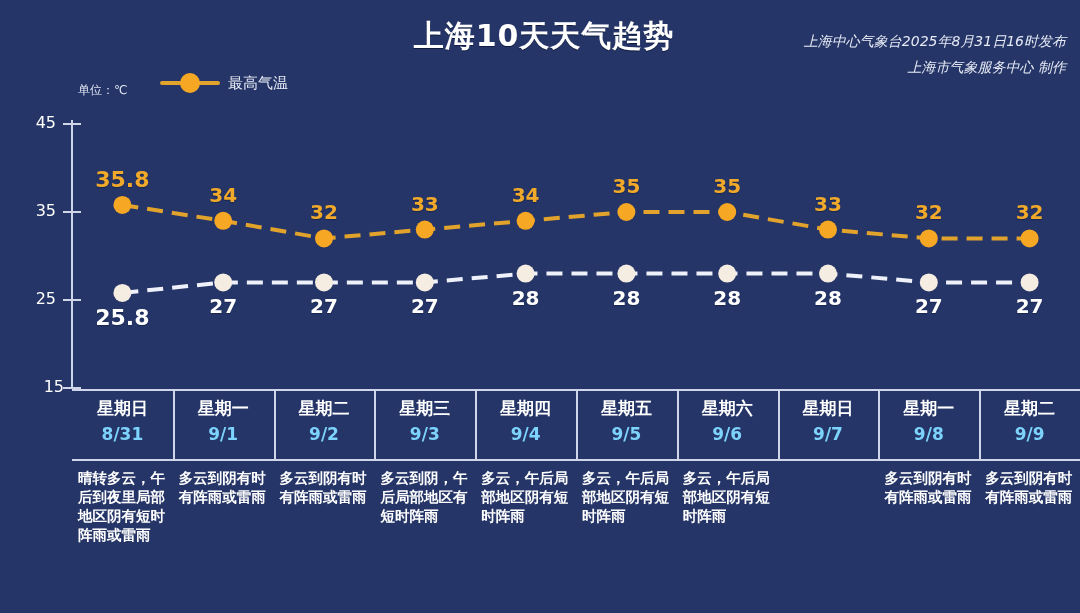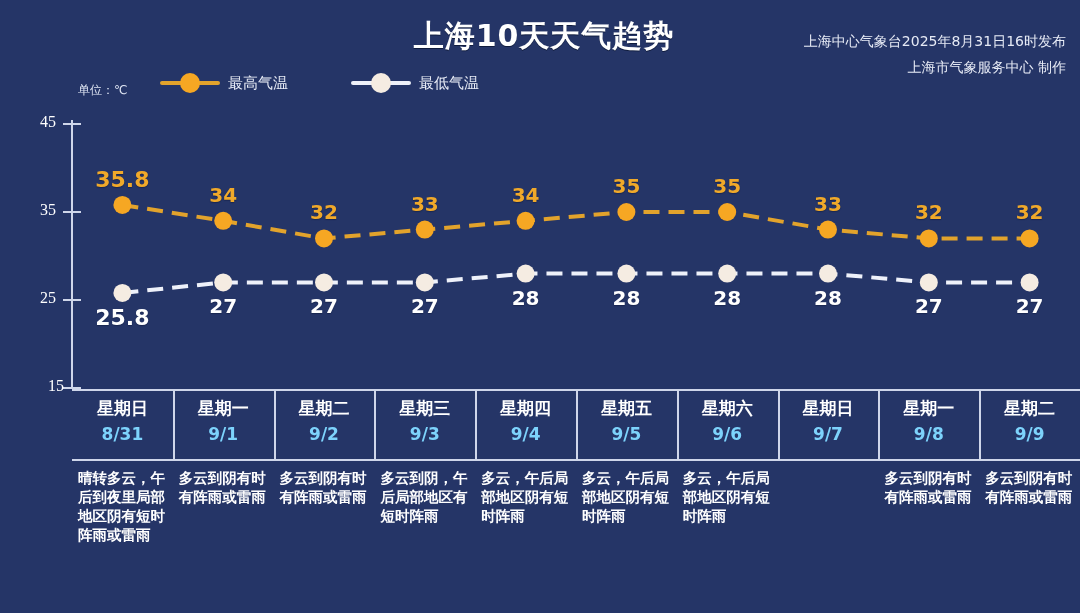--- a/index.html
+++ b/index.html
@@ -15,21 +15,21 @@
   
   .title{
     position:absolute;left:4px;top:16px;width:1080px;
     text-align:center;
     color:#ffffff;
     font-size:30px;font-weight:bold;letter-spacing:1px;
     text-shadow:0 1px 0 #101c3d;
   }
   .issuer{
     position:absolute;right:14px;top:28px;width:340px;
-    text-align:right;color:#e6eaf5;font-size:14px;line-height:26px;
+    text-align:right;color:#e6eaf5;font-size:14px;line-height:26px;font-style:italic;
   }
   .issuer div{white-space:nowrap;}
 
   
   .unit{
     position:absolute;left:34px;top:82px;
     color:#dfe5f3;font-size:12px;margin-left:44px;
   }
   .legend{position:absolute;left:160px;top:70px;height:26px;}
   .legend-item{display:inline-flex;align-items:center;margin-right:58px;height:26px;}
@@ -44,21 +44,21 @@
   .legend-dot{
     position:absolute;left:20px;top:-8px;width:20px;height:20px;border-radius:50%;
   }
   .legend-dot.max{background:#f6a723;}
   .legend-dot.min{background:#f5ece2;}
   .legend-label{color:#e9edf7;font-size:15px;}
 
   
   .plot{position:absolute;left:0;top:0;width:1080px;height:613px;}
   .axis-label{
-    position:absolute;color:#ffffff;font-size:16px;text-align:right;width:40px;font-family:Liberation Serif, serif;
+    position:absolute;color:#ffffff;font-size:16px;text-align:right;width:40px;
   }
   .pt-label{
     position:absolute;font-size:20px;font-weight:bold;text-align:center;
     width:80px;white-space:nowrap;
   }
   .pt-label.max{color:#f0a92a;text-shadow:0 1px 1px #1a2750;}
   .pt-label.min{color:#ffffff;text-shadow:0 1px 1px #1a2750;}
   .pt-label.big{font-size:22px;}
 
   
@@ -105,26 +105,20 @@
   </div>
 
   <div class="unit">单位：℃</div>
 
   <div class="legend">
     <span class="legend-item">
       <span class="legend-line max">
         <span class="legend-dot max"></span>
       </span>
       <span class="legend-label">最高气温</span>
-    </span>
-    <span class="legend-item">
-      <span class="legend-line min">
-        <span class="legend-dot min"></span>
-      </span>
-      <span class="legend-label">最低气温</span>
     </span>
   </div>
 
   <svg class="plot" viewBox="0 0 1080 613" width="1080" height="613">
       <line x1="72" y1="120" x2="72" y2="388" stroke="#cfd6ea" stroke-width="2"></line>
       <line x1="63" y1="124" x2="81" y2="124" stroke="#cfd6ea" stroke-width="2"></line>
       <line x1="63" y1="212" x2="81" y2="212" stroke="#cfd6ea" stroke-width="2"></line>
       <line x1="63" y1="300" x2="81" y2="300" stroke="#cfd6ea" stroke-width="2"></line>
       <line x1="63" y1="388" x2="81" y2="388" stroke="#cfd6ea" stroke-width="2"></line>
       <polyline points="122.4,204.96000000000004 223.20000000000002,220.8 324,238.4 424.79999999999995,229.6 525.6,220.8 626.4,212 727.1999999999999,212 828,229.6 928.8,238.4 1029.6,238.4" fill="none" stroke="#e2a32c" stroke-width="4" stroke-dasharray="16 9" stroke-linecap="butt"></polyline>

